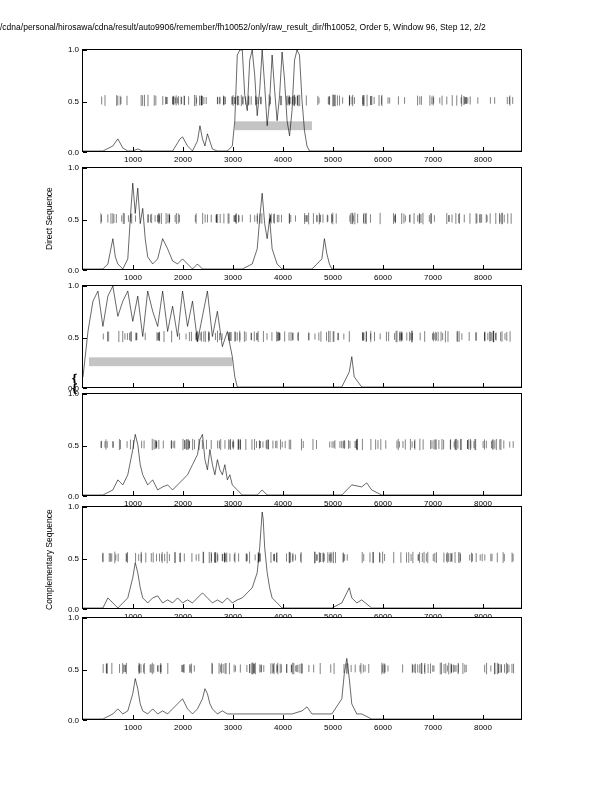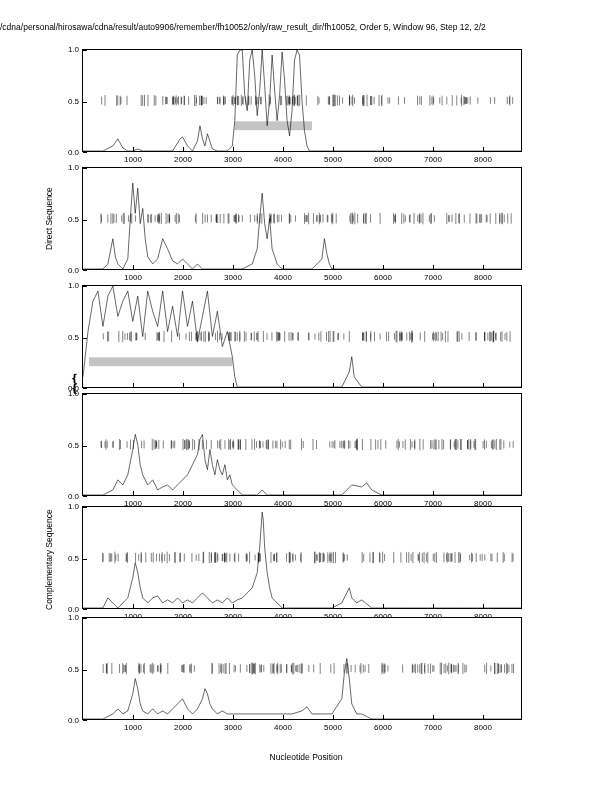--- a/index.html
+++ b/index.html
@@ -106,21 +106,20 @@
 <div id="page">
 
   <div class="header-title">/cdna/personal/hirosawa/cdna/result/auto9906/remember/fh10052/only/raw_result_dir/fh10052, Order 5, Window 96, Step 12, 2/2</div>
 
   <div class="axis-label-y" style="left:44px; top:250px;">Direct Sequence</div>
   <div class="axis-label-y" style="left:44px; top:610px;">Complementary Sequence</div>
 
   <div class="axis-break" style="left:70px; top:372px;">❴</div>
   <div class="axis-break" style="left:70px; top:382px;">❴</div>
 
-  <div class="axis-label-x" style="top:752px;">Nucleotide Position</div>
 
 <div class="panel" style="top: 49px; height: 103px;">
       <div class="plot-area">
         <svg viewBox="0 0 440 103" preserveAspectRatio="none">
           <rect x="152.5" y="72.75" width="77.5" height="9" fill="#c4c4c4"></rect>
           <path d="M299.80,47.23V55.77 M216.12,45.54V57.46 M119.95,46.90V56.10 M396.62,48.23V54.77 M61.77,45.68V57.32 M137.46,47.57V55.43 M281.07,46.30V56.70 M101.97,46.94V56.06 M178.35,47.76V55.24 M253.43,45.66V57.34 M235.86,46.75V56.25 M383.98,48.38V54.62 M160.78,47.19V55.81 M252.39,45.84V57.16 M137.51,48.46V54.54 M143.11,47.78V55.22 M113.58,45.90V57.10 M166.32,46.35V56.65 M114.07,48.45V54.55 M186.95,45.52V57.48 M90.90,47.42V55.58 M207.38,46.44V56.56 M101.56,46.54V56.46 M336.10,46.55V56.45 M290.13,46.87V56.13 M300.28,45.71V57.29 M82.88,47.61V55.39 M98.55,47.46V55.54 M153.20,47.65V55.35 M135.37,47.69V55.31 M163.44,47.36V55.64 M247.28,46.93V56.07 M360.69,46.61V56.39 M217.72,45.80V57.20 M267.95,47.78V55.22 M383.47,47.76V55.24 M358.40,48.42V54.58 M251.94,45.55V57.45 M155.35,46.47V56.53 M270.24,47.37V55.63 M215.24,46.45V56.55 M198.34,46.67V56.33 M117.11,46.62V56.38 M426.23,47.79V55.21 M215.48,46.94V56.06 M179.12,47.64V55.36 M168.94,47.20V55.80 M272.73,48.12V54.88 M150.84,46.01V56.99 M255.57,46.30V56.70 M204.62,47.09V55.91 M188.37,47.55V55.45 M149.54,47.27V55.73 M323.02,48.10V54.90 M292.46,47.88V55.12 M118.73,46.81V56.19 M89.96,47.93V55.07 M306.39,48.21V54.79 M91.50,47.23V55.77 M34.95,46.65V56.35 M224.34,46.32V56.68 M386.53,48.36V54.64 M384.73,47.82V55.18 M121.47,47.86V55.14 M80.15,46.96V56.04 M154.93,47.29V55.71 M33.79,46.04V56.96 M207.49,47.39V55.61 M413.55,48.06V54.94 M37.37,46.62V56.38 M375.46,46.30V56.70 M208.11,48.00V55.00 M267.61,45.83V57.17 M160.43,47.84V55.16 M370.90,46.00V57.00 M71.59,46.04V56.96 M141.31,46.44V56.56 M141.67,47.05V55.95 M212.25,45.66V57.34 M111.97,45.77V57.23 M95.88,47.04V55.96 M156.38,46.94V56.06 M350.48,47.51V55.49 M212.63,46.17V56.83 M159.07,45.79V57.21 M281.21,47.93V55.07 M282.42,46.01V56.99 M73.19,46.54V56.46 M150.15,47.62V55.38 M409.29,48.16V54.84 M199.47,46.82V56.18 M58.41,45.85V57.15 M173.35,46.55V56.45 M351.78,46.51V56.49 M428.34,47.71V55.29 M106.11,47.30V55.70 M166.60,47.37V55.63 M205.90,46.19V56.81 M93.05,48.45V54.55 M289.35,46.80V56.20 M348.48,46.16V56.84 M152.18,47.95V55.05 M281.57,45.92V57.08 M285.35,45.56V57.44 M118.95,46.42V56.58 M135.02,47.86V55.14 M65.27,45.64V57.36 M44.19,46.76V56.24 M352.23,48.35V54.65 M365.47,47.50V55.50 M431.66,48.04V54.96 M428.85,46.36V56.64 M250.92,45.50V57.50 M206.41,48.25V54.75 M83.87,47.89V55.11 M380.39,45.51V57.49 M257.71,46.45V56.55 M210.22,47.53V55.47 M339.94,47.01V55.99 M123.77,47.97V55.03 M297.39,45.92V57.08 M316.85,47.26V55.74 M99.07,48.02V54.98 M93.58,46.21V56.79 M22.12,46.03V56.97 M246.46,47.77V55.23 M382.64,46.92V56.08 M270.96,45.68V57.32 M379.87,48.27V54.73 M173.95,47.71V55.29 M338.31,47.39V55.61 M385.24,48.11V54.89 M59.91,46.11V56.89 M94.82,48.44V54.56 M18.74,47.46V55.54 M90.44,46.70V56.30 M247.71,47.27V55.73 M267.78,46.53V56.47 M175.67,47.87V55.13 M308.07,48.48V54.52 M38.17,47.94V55.06 M84.59,47.84V55.16 M211.22,46.67V56.33 M388.98,47.36V55.64 M288.86,47.04V55.96 M237.09,48.38V54.62 M213.14,48.12V54.88 M119.09,46.62V56.38 M260.79,48.22V54.78 M141.32,47.76V55.24 " stroke="#000" stroke-width="0.5" fill="none"></path>
           <path d="M0.00,103.00 L10.00,103.00 L20.00,103.00 L30.00,97.85 L35.00,90.64 L40.00,99.91 L45.00,103.00 L50.00,103.00 L55.00,100.94 L60.00,103.00 L65.00,103.00 L70.00,103.00 L75.00,103.00 L80.00,103.00 L85.00,103.00 L90.00,103.00 L95.00,94.76 L97.50,90.64 L100.00,88.58 L105.00,97.85 L110.00,103.00 L115.00,92.70 L117.50,77.25 L120.00,90.64 L122.50,97.85 L125.00,85.49 L130.00,100.94 L135.00,103.00 L140.00,103.00 L145.00,103.00 L150.00,97.85 L152.50,72.10 L155.00,5.15 L157.50,0.00 L160.00,0.00 L162.50,46.35 L165.00,61.80 L167.50,10.30 L170.00,0.00 L172.50,25.75 L175.00,66.95 L177.50,41.20 L180.00,0.00 L182.50,36.05 L185.00,77.25 L187.50,51.50 L190.00,5.15 L192.50,41.20 L195.00,72.10 L197.50,46.35 L200.00,2.06 L202.50,30.90 L205.00,72.10 L207.50,87.55 L210.00,61.80 L212.50,10.30 L215.00,0.00 L217.50,5.15 L220.00,51.50 L222.50,82.40 L225.00,97.85 L227.50,103.00 L230.00,103.00 L235.00,103.00 L240.00,103.00 L250.00,103.00 L260.00,103.00 L270.00,103.00 L280.00,103.00 L290.00,103.00 L300.00,103.00 L325.00,103.00 L350.00,103.00 L375.00,103.00 L400.00,103.00 L425.00,103.00 L440.00,103.00 " stroke="#000" stroke-width="0.6" fill="none"></path>
         </svg>
       </div>
       <div class="ytick" style="top: 103px;">0.0</div>

